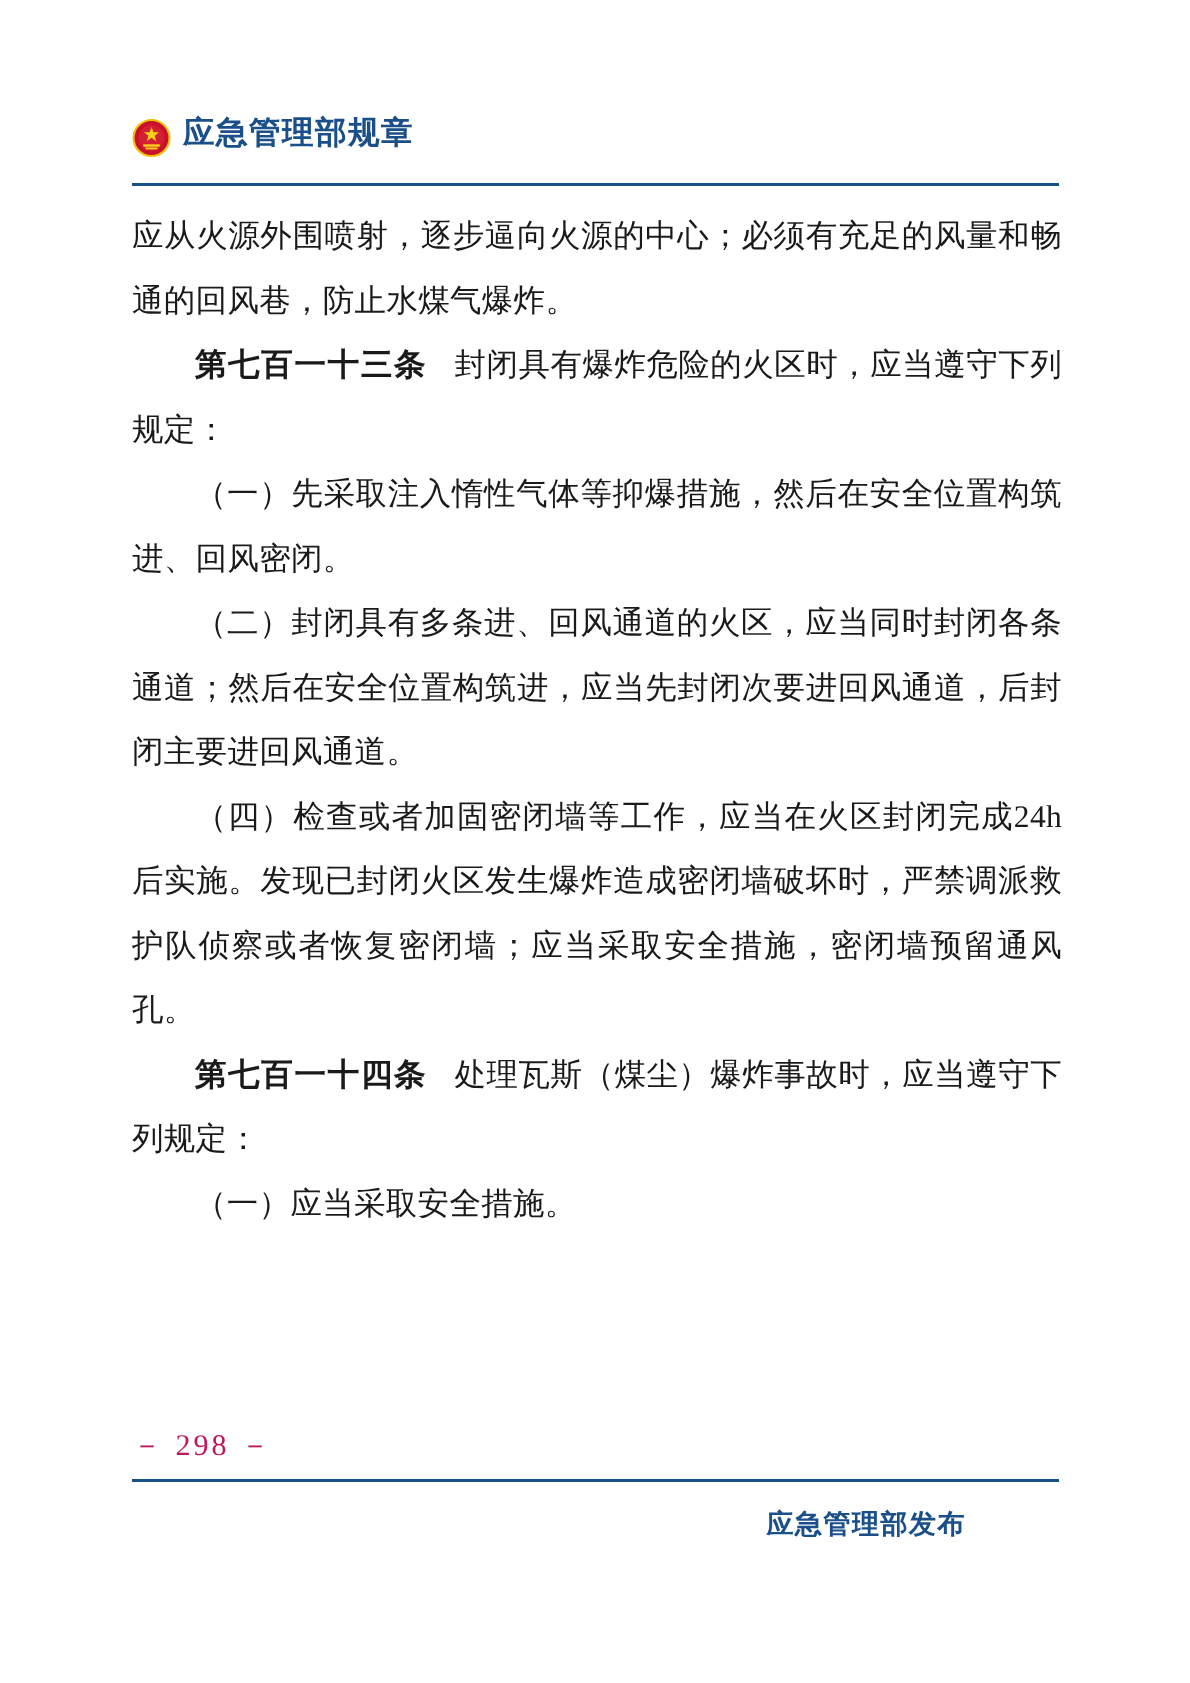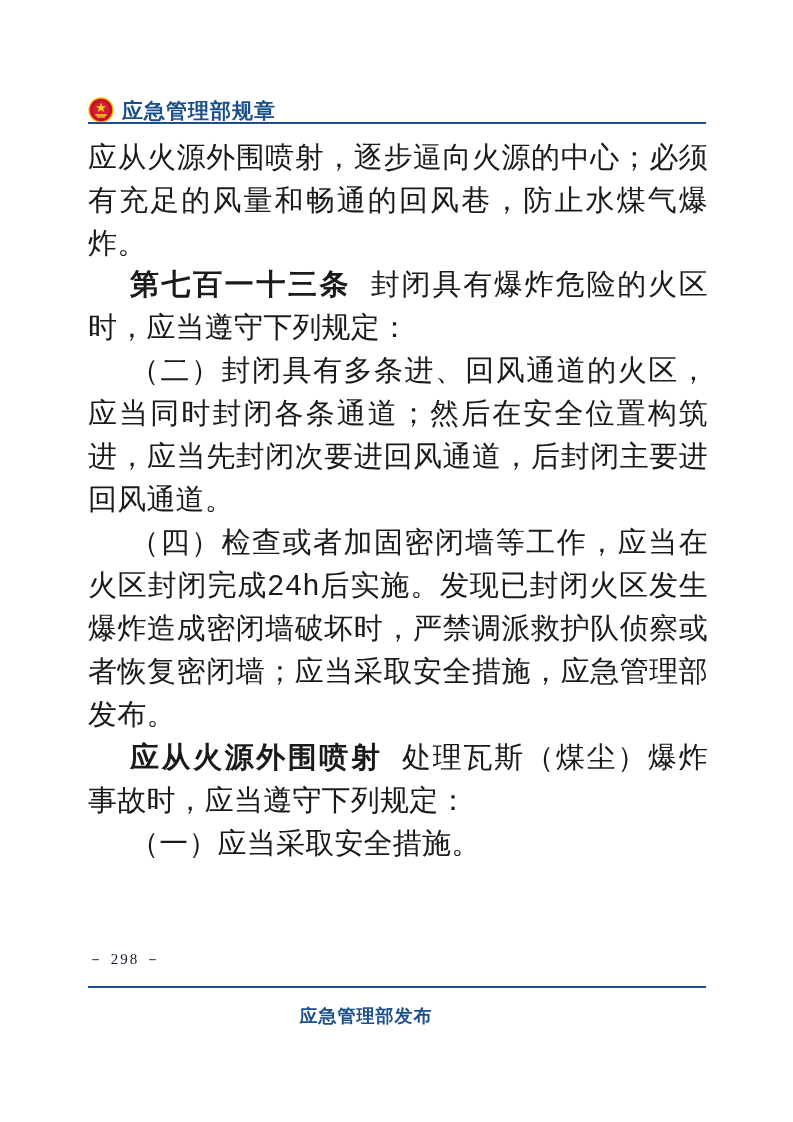--- a/index.html
+++ b/index.html
@@ -25,21 +25,21 @@
   }
 
   
   .header {
     position: absolute;
     left: 88px;
     top: 78px;
     width: 618px;
     height: 44px;
     display: flex;
-    align-items: flex-end;
+    align-items: flex-start;
   }
   .emblem {
     width: 26px;
     height: 26px;
     margin-right: 8px;
     flex: 0 0 auto;
     position: relative;
     top: 1px;
   }
   .header-title {
@@ -60,64 +60,63 @@
   }
 
   
   .content {
     position: absolute;
     left: 88px;
     top: 136px;
     width: 620px;
   }
   .para {
-    font-size: 29px;
+    font-size: 21px;
     line-height: 43px;
     text-align: justify;
     text-justify: inter-ideograph;
     margin: 0;
     letter-spacing: 0.2px;
   }
   .para.indent {
     text-indent: 42px;
-    font-family: Liberation Mono, monospace;
   }
   .para .art-no {
     font-weight: bold;
     letter-spacing: 1px;
   }
   .para .gap {
     display: inline-block;
     width: 18px;
   }
 
   
   .page-number {
     position: absolute;
     left: 88px;
     top: 950px;
     width: 618px;
-    font-size: 15px;
-    color: #0f172a;
+    font-size: 20px;
+    color: #be185d;
     letter-spacing: 2px;
   }
   .footer-rule {
     position: absolute;
     left: 88px;
     top: 986px;
     width: 618px;
     height: 0;
     border-top: 2.4px solid #1a4f8a;
   }
   .footer-text {
     position: absolute;
     left: 88px;
     top: 1004px;
     width: 618px;
-    text-align: center;
+    text-align: right;
     padding-right: 62px;
     box-sizing: border-box;
     font-family: "DejaVu Sans", "Liberation Sans", sans-serif;
     font-size: 18px;
     font-weight: bold;
     color: #1a4f8a;
     letter-spacing: 1px;
   }
 </style>
 </head>
@@ -138,27 +137,28 @@
     <span class="header-title">应急管理部规章</span>
   </div>
   <div class="header-rule"></div>
 
   <div class="content">
 
     <p class="para">应从火源外围喷射，逐步逼向火源的中心；必须有充足的风量和畅通的回风巷，防止水煤气爆炸。</p>
 
     <p class="para indent"><span class="art-no">第七百一十三条</span><span class="gap"></span><span>封闭具有爆炸危险的火区时，应当遵守下列规定：</span></p>
 
+    <p class="para indent">（一）先采取注入惰性气体等抑爆措施，然后在安全位置构筑进、回风密闭。</p>
 
     <p class="para indent">（二）封闭具有多条进、回风通道的火区，应当同时封闭各条通道；然后在安全位置构筑进，应当先封闭次要进回风通道，后封闭主要进回风通道。</p>
 
 
-    <p class="para indent">（四）检查或者加固密闭墙等工作，应当在火区封闭完成24h后实施。发现已封闭火区发生爆炸造成密闭墙破坏时，严禁调派救护队侦察或者恢复密闭墙；应当采取安全措施，应急管理部发布。</p>
+    <p class="para indent">（四）检查或者加固密闭墙等工作，应当在火区封闭完成24h后实施。发现已封闭火区发生爆炸造成密闭墙破坏时，严禁调派救护队侦察或者恢复密闭墙；应当采取安全措施，密闭墙预留通风孔。</p>
 
-    <p class="para indent"><span class="art-no">应从火源外围喷射</span><span class="gap"></span><span>处理瓦斯（煤尘）爆炸事故时，应当遵守下列规定：</span></p>
+    <p class="para indent"><span class="art-no">第七百一十四条</span><span class="gap"></span><span>处理瓦斯（煤尘）爆炸事故时，应当遵守下列规定：</span></p>
 
     <p class="para indent">（一）应当采取安全措施。</p>
 
   </div>
 
   <div class="page-number">－ 298 －</div>
   <div class="footer-rule"></div>
   <div class="footer-text">应急管理部发布</div>
 
 </div>

